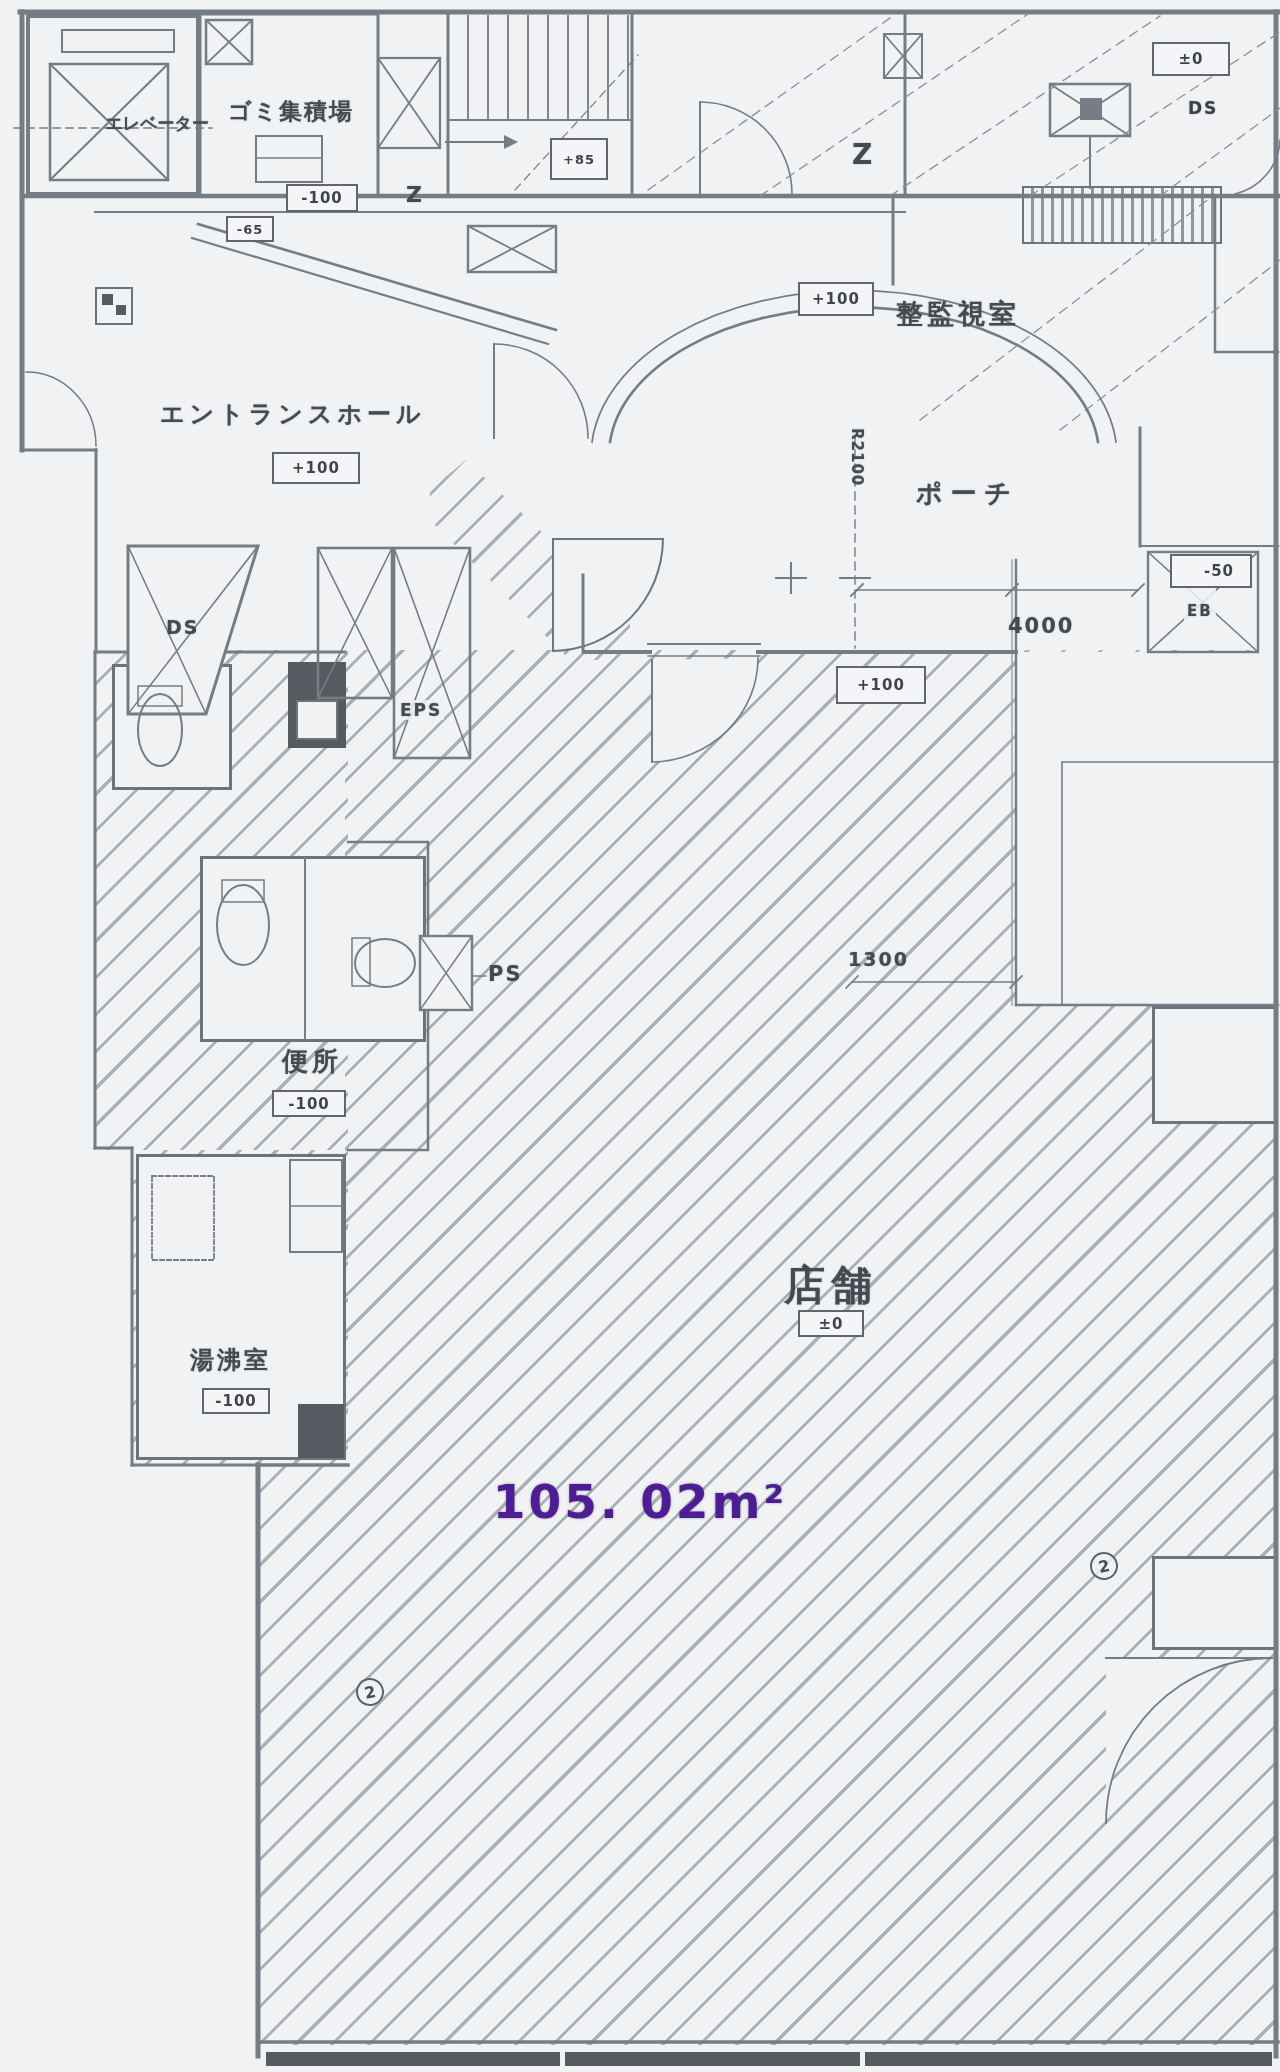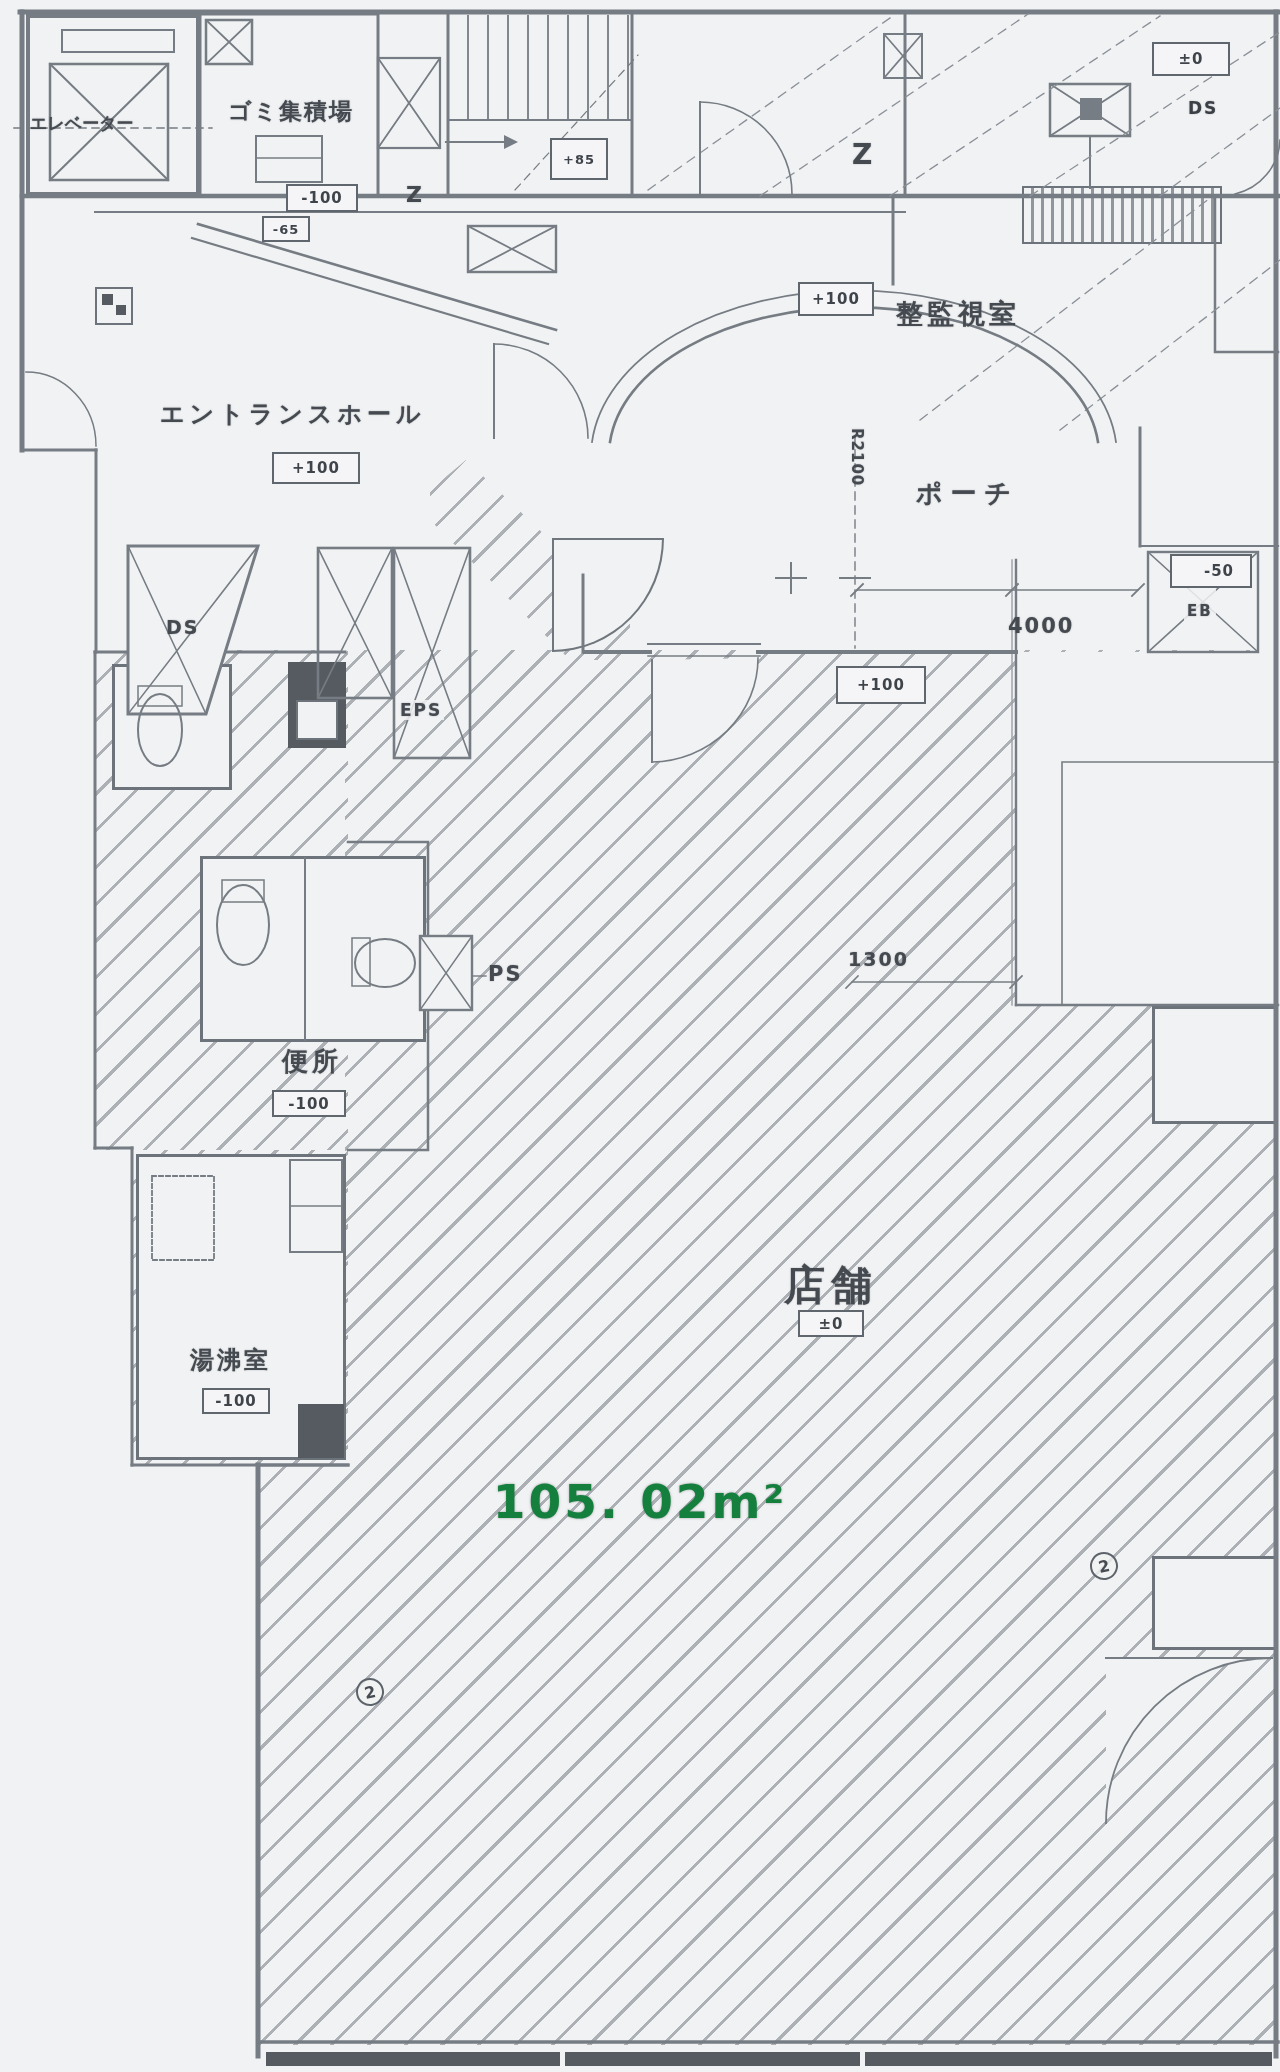--- a/index.html
+++ b/index.html
@@ -7,21 +7,21 @@
           font-family:"DejaVu Sans",sans-serif;}
   .hatch{position:absolute;background:repeating-linear-gradient(135deg,
         rgba(116,123,131,0) 0px, rgba(116,123,131,0) 23px,
         rgba(116,123,131,.55) 23px, rgba(116,123,131,.55) 26px);}
   .room{position:absolute;background:#f1f2f3;border:3px solid #6d737a;box-sizing:border-box;}
   .lbl{position:absolute;color:#454a51;font-weight:bold;white-space:nowrap;
        text-shadow:0 0 1.5px rgba(90,95,102,.55);letter-spacing:2px;}
   .chip{position:absolute;background:#f5f5f7;border:2px solid #60666d;color:#3f444b;
         font-size:15px;font-weight:bold;display:flex;align-items:center;justify-content:center;
         box-sizing:border-box;letter-spacing:1px;}
-  .big{position:absolute;color:#15803d;font-weight:bold;text-align:center;
+  .big{position:absolute;color:#4c1d95;font-weight:bold;text-align:center;
        text-shadow:0 0 2.5px rgba(74,80,87,.55);letter-spacing:3px;}
   .vtext{writing-mode:vertical-rl;text-orientation:mixed;}
   .circ{position:absolute;width:28px;height:28px;border:2px solid #5d636a;border-radius:50%;
         color:#474c53;font-size:16px;font-weight:bold;display:flex;align-items:center;justify-content:center;
         background:rgba(241,242,243,.8);transform:rotate(-12deg);box-sizing:border-box;}
   .grille{position:absolute;border:2.5px solid #6d737a;box-sizing:border-box;
         background:repeating-linear-gradient(90deg,rgba(120,127,135,0) 0 7px,rgba(120,127,135,.8) 7px 10px);}
   .darkbox{position:absolute;background:#565b61;}
   .wedge{position:absolute;background:#f1f2f3;border:2px solid #70767d;box-sizing:border-box;}
   svg.lines{position:absolute;left:0;top:0;pointer-events:none;}
@@ -222,26 +222,26 @@
 
     <g>
       <path d="M1106,1825 A168,167 0 0 1 1274,1658 L1106,1658 Z" fill="#f1f2f3" stroke="none"></path>
       <path d="M1106,1823 A166,165 0 0 1 1272,1658" stroke-width="1.8"></path>
       <path d="M1106,1658 H1272" stroke-width="2"></path>
     </g>
   </svg>
 
   <div class="txtlayer">
 
-    <div class="lbl" style="left:30px;top:112px;width:179px;text-align:left;font-size:17px;letter-spacing:0;">エレベーター</div>
+    <div class="lbl" style="left:30px;top:112px;width:179px;text-align:right;font-size:17px;letter-spacing:0;">エレベーター</div>
 
     <div class="lbl" style="left:228px;top:96px;font-size:23px;">ゴミ集積場</div>
     <div class="chip" style="left:286px;top:184px;width:72px;height:28px;">-100</div>
 
-    <div class="chip" style="left:226px;top:216px;width:48px;height:26px;font-size:13px;margin-left:36px;">-65</div>
+    <div class="chip" style="left:226px;top:216px;width:48px;height:26px;font-size:13px;">-65</div>
     <div class="chip" style="left:550px;top:138px;width:58px;height:42px;font-size:13px;text-align:right;">+85</div>
 
     <div class="lbl" style="left:406px;top:182px;font-size:22px;">Z</div>
     <div class="lbl" style="left:852px;top:138px;font-size:28px;">Z</div>
 
     <div class="chip" style="left:1152px;top:42px;width:78px;height:34px;">±0</div>
     <div class="lbl" style="left:1188px;top:98px;font-size:17px;color:#3b4046;">DS</div>
 
     <div class="chip" style="left:798px;top:282px;width:76px;height:34px;">+100</div>
     <div class="lbl" style="left:896px;top:296px;font-size:27px;letter-spacing:4px;">整監視室</div>

